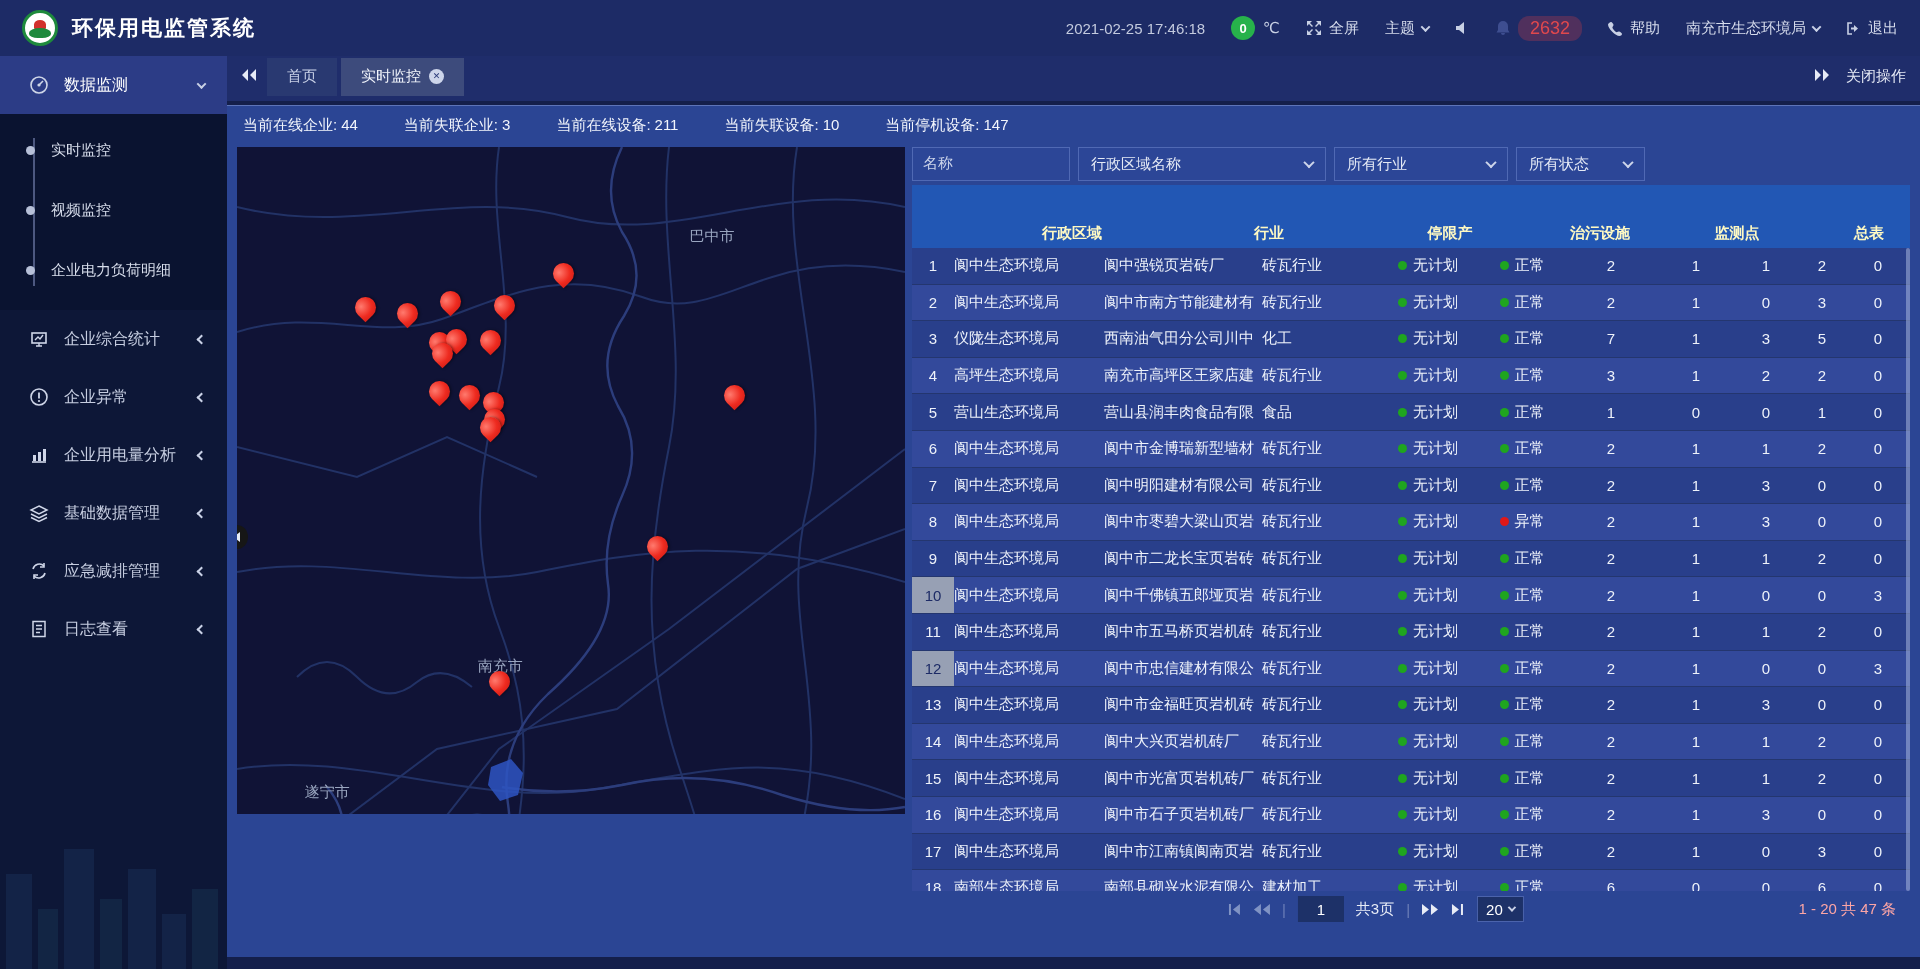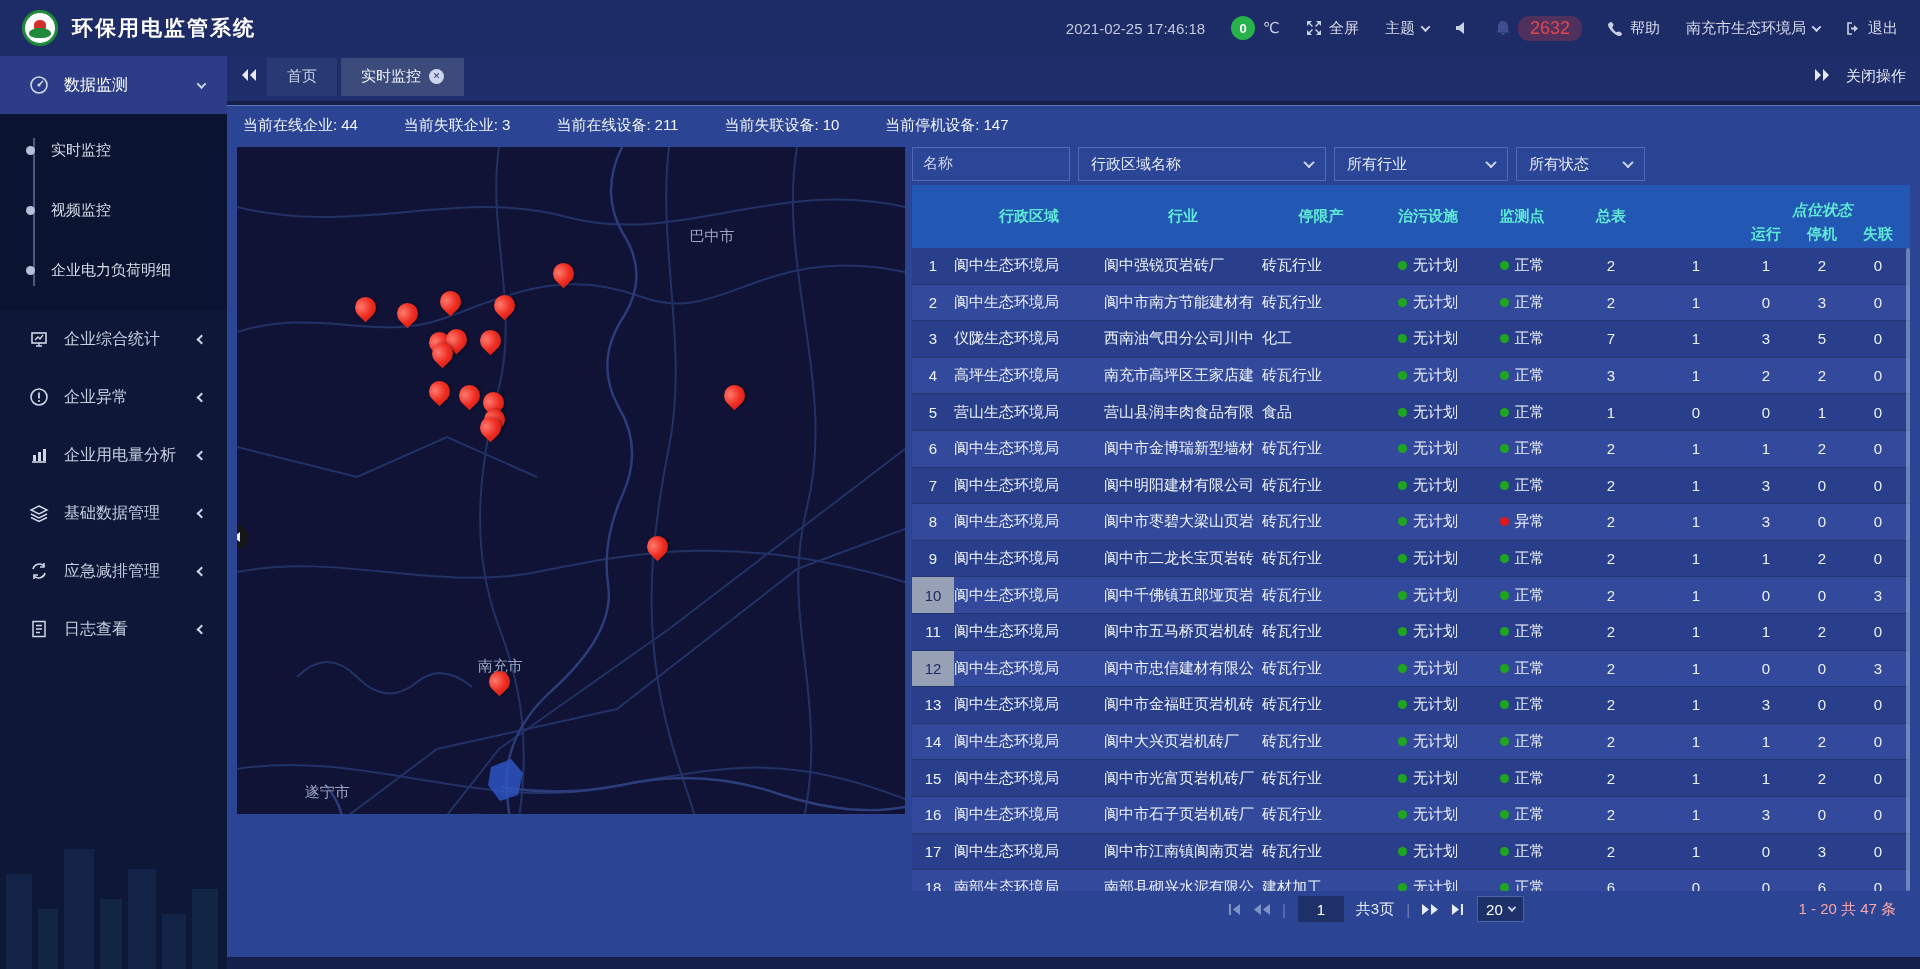--- a/index.html
+++ b/index.html
@@ -87,21 +87,21 @@
   .f-input { width:158px; background:#2c4697; border:1px solid #5069b4; color:#e5eaf5; font-size:15px;
     padding:0 10px; outline:none; font-family:Liberation Mono, monospace; }
   .f-input::placeholder { color:#ccd4ea; }
   .f-select { border:1px solid #5069b4; background:#2c4697; color:#e5eaf5; font-size:15px;
     display:flex; align-items:center; padding:0 12px; cursor:pointer; }
   .f-select .chev { margin-left:auto; width:8px; height:8px; border-color:#cdd5ea; }
   .f-sel-region { width:248px; } .f-sel-industry { width:174px; } .f-sel-status { width:129px; }
 
   .grid { display:grid; grid-template-columns:42px 150px 158px 118px 96px 92px 86px 84px 56px 56px 56px; }
   .thead { position:absolute; left:0; top:38px; width:998px; height:63px; background:#2257b4;
-    color:#5eead4; font-size:15px; font-weight:bold; }
+    color:#fef9c3; font-size:15px; font-weight:bold;gap:43px; }
   .th { grid-row:1 / span 2; display:flex; align-items:center; justify-content:center; }
   .th-group { grid-column:9 / span 3; grid-row:1; display:flex; align-items:center; justify-content:center;
     font-style:italic; padding-top:14px; }
   .th-sub { grid-row:2; display:flex; align-items:flex-start; justify-content:center; padding-top:2px; }
 
   .tbody { position:absolute; left:0; top:101px; width:998px; height:643px; overflow:hidden; }
   .trow { height:36.6px; color:#eef2fa; font-size:15px; border-bottom:1px solid #24366f; cursor:pointer; }
   .trow:nth-child(odd) { background:#293f8b; }
   .trow:nth-child(even) { background:#33499b; }
   .c { display:flex; align-items:center; justify-content:center; overflow:hidden; white-space:nowrap; }

